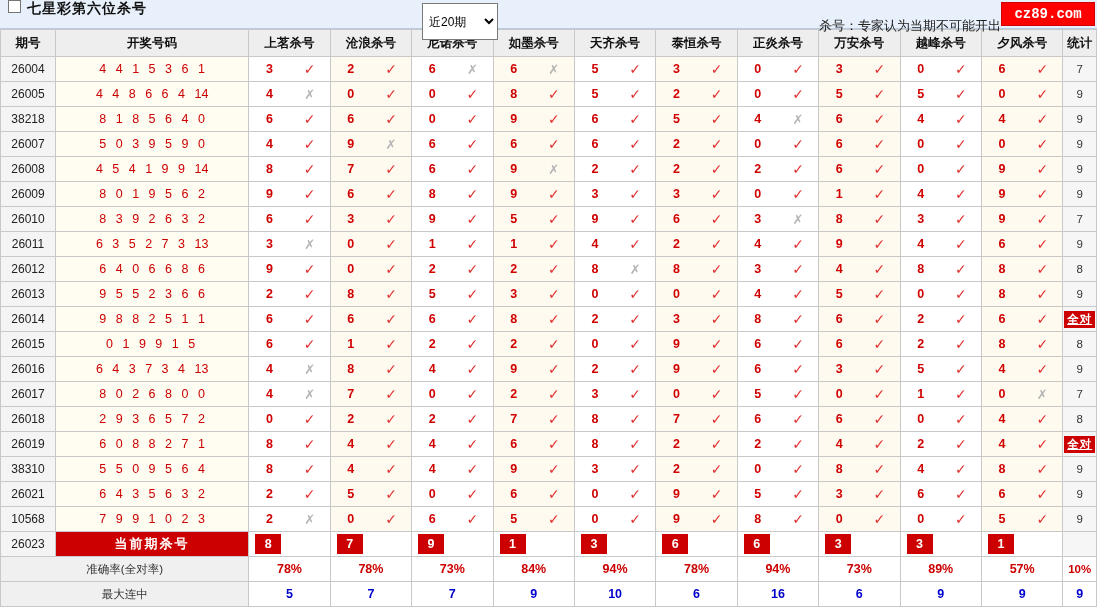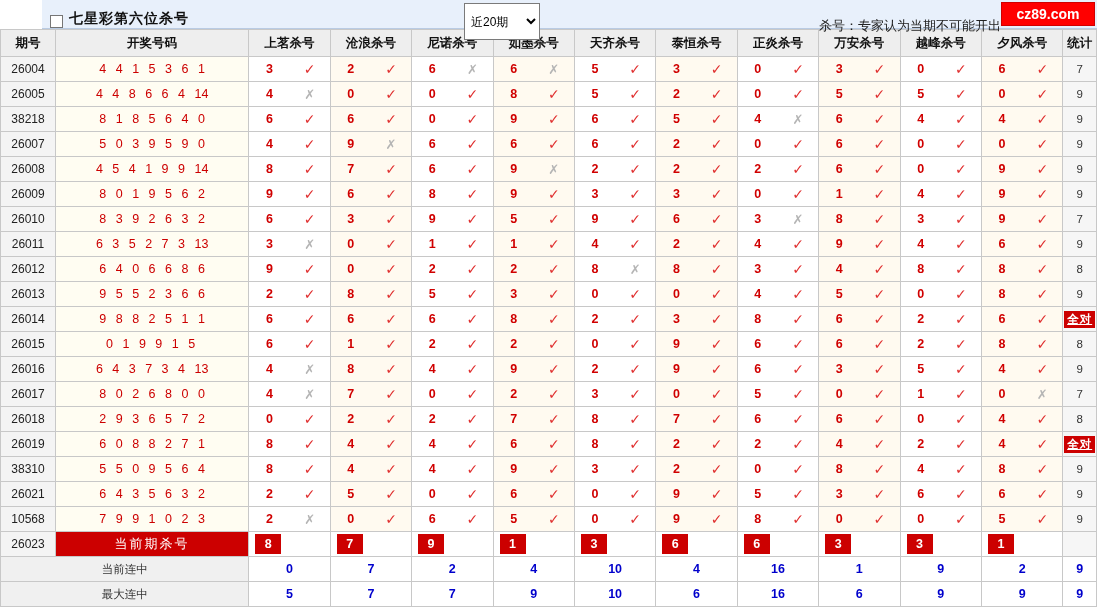--- a/index.html
+++ b/index.html
@@ -1,27 +1,27 @@
 <!DOCTYPE html>
 <html><head>
 <meta charset="utf-8">
 <style>
   html,body{margin:0;padding:0;background:#fff;}
   body{font-family:"Liberation Sans","DejaVu Sans",sans-serif;font-size:12px;color:#000;width:1097px;}
   #wrap{width:1097px;position:relative;}
 
   
-  .topbar{height:28px;background:#e8f0fb;border-bottom:1px solid #b9cbe3;display:flex;align-items:flex-end;position:relative;margin-left:42px;}
+  .topbar{height:28px;background:#e8f0fb;border-bottom:1px solid #b9cbe3;display:flex;align-items:flex-start;position:relative;}
   .topbar .chk{width:11px;height:11px;border:1px solid #767676;background:#fff;margin-left:8px;margin-right:6px;flex:none;}
   .topbar .title{font-size:14px;font-weight:bold;color:#111;letter-spacing:1px;}
   .topbar .selwrap{position:absolute;left:422px;top:3px;}
   .topbar select{font-family:"Liberation Sans",sans-serif;font-size:12px;width:76px;height:37px;padding:1px 2px;border:1px solid #7a7a7a;background:#fff;}
   .topbar .note{position:absolute;right:96px;top:17px;font-size:13px;color:#222;white-space:nowrap;}
   .topbar .logo{position:absolute;right:2px;top:2px;width:92px;height:22px;background:#ff0000;border:1px solid #d00000;color:#fff;
-                font-size:14px;font-weight:bold;display:flex;align-items:center;justify-content:center;font-family:Liberation Sans, sans-serif;}
+                font-size:14px;font-weight:bold;display:flex;align-items:center;justify-content:center;font-family:Liberation Mono, monospace;}
 
   
   table{border-collapse:collapse;table-layout:fixed;width:1097px;}
   th,td{border:1px solid #c8c8c8;padding:0;height:24px;text-align:center;vertical-align:middle;font-size:12px;}
   thead th{background:#eeeeee;font-weight:bold;height:26px;color:#111;font-size:12.5px;}
 
   col.c-qh{width:54px;}
   col.c-km{width:190px;}
   col.c-sh{width:80px;}
   col.c-tj{width:33px;}
@@ -34,21 +34,21 @@
   
   td.kill{padding:0;background:#fff;}
   td.kill .inner{display:flex;height:22px;align-items:center;}
   td.kill .num{width:50%;text-align:center;color:#d00000;font-weight:bold;font-size:12.5px;}
   td.kill .mk{width:50%;text-align:center;font-size:13px;line-height:1;}
   td.kill.alt{background:#fffaf0;}
   .ok{color:#e03030;font-weight:bold;font-size:14px;}
   .no{color:#b5b5b5;font-weight:bold;font-size:13px;}
 
   
-  tr.cur td.cur-label{background:#cc0000;color:#fff;font-weight:normal;letter-spacing:2px;font-size:13px;}
+  tr.cur td.cur-label{background:#cc0000;color:#fff;font-weight:bold;letter-spacing:2px;font-size:13px;}
   tr.cur td.kill{background:#fff;}
   tr.cur td.kill .num{background:#cc0000;color:#fff;display:inline-block;width:26px;height:20px;line-height:20px;font-weight:bold;}
   tr.cur td.kill .inner{justify-content:flex-start;padding-left:6px;}
 
   
   tr.foot td{background:#f4f4f4;color:#333;font-size:11.5px;height:24px;}
   tr.foot td.lbl{background:#f0f0f0;}
   tr.foot td.val{color:#0000cc;font-weight:bold;font-size:12.5px;background:#fff;}
   tr.foot td.val.pct{color:#cc0000;}
   tr.foot td.tjv{color:#cc0000;font-weight:bold;background:#fff;}
@@ -1390,32 +1390,32 @@
             </div>
           </td>
           <td class="kill alt">
             <div class="inner">
               <span class="num">1</span>
             </div>
           </td>
           <td class="tj"></td>
         </tr>
         <tr class="foot">
-          <td class="lbl" colspan="2">当前连中</td>
-          <td class="val">0</td>
-          <td class="val">7</td>
-          <td class="val">2</td>
-          <td class="val">4</td>
-          <td class="val">10</td>
-          <td class="val">4</td>
-          <td class="val">16</td>
-          <td class="val">1</td>
-          <td class="val">9</td>
-          <td class="val">2</td>
-          <td class="val">9</td>
+          <td class="lbl" colspan="2">准确率(全对率)</td>
+          <td class="val pct">78%</td>
+          <td class="val pct">78%</td>
+          <td class="val pct">73%</td>
+          <td class="val pct">84%</td>
+          <td class="val pct">94%</td>
+          <td class="val pct">78%</td>
+          <td class="val pct">94%</td>
+          <td class="val pct">73%</td>
+          <td class="val pct">89%</td>
+          <td class="val pct">57%</td>
+          <td class="tjv">10%</td>
         </tr>
         <tr class="foot">
           <td class="lbl" colspan="2">最大连中</td>
           <td class="val">5</td>
           <td class="val">7</td>
           <td class="val">7</td>
           <td class="val">9</td>
           <td class="val">10</td>
           <td class="val">6</td>
           <td class="val">16</td>

